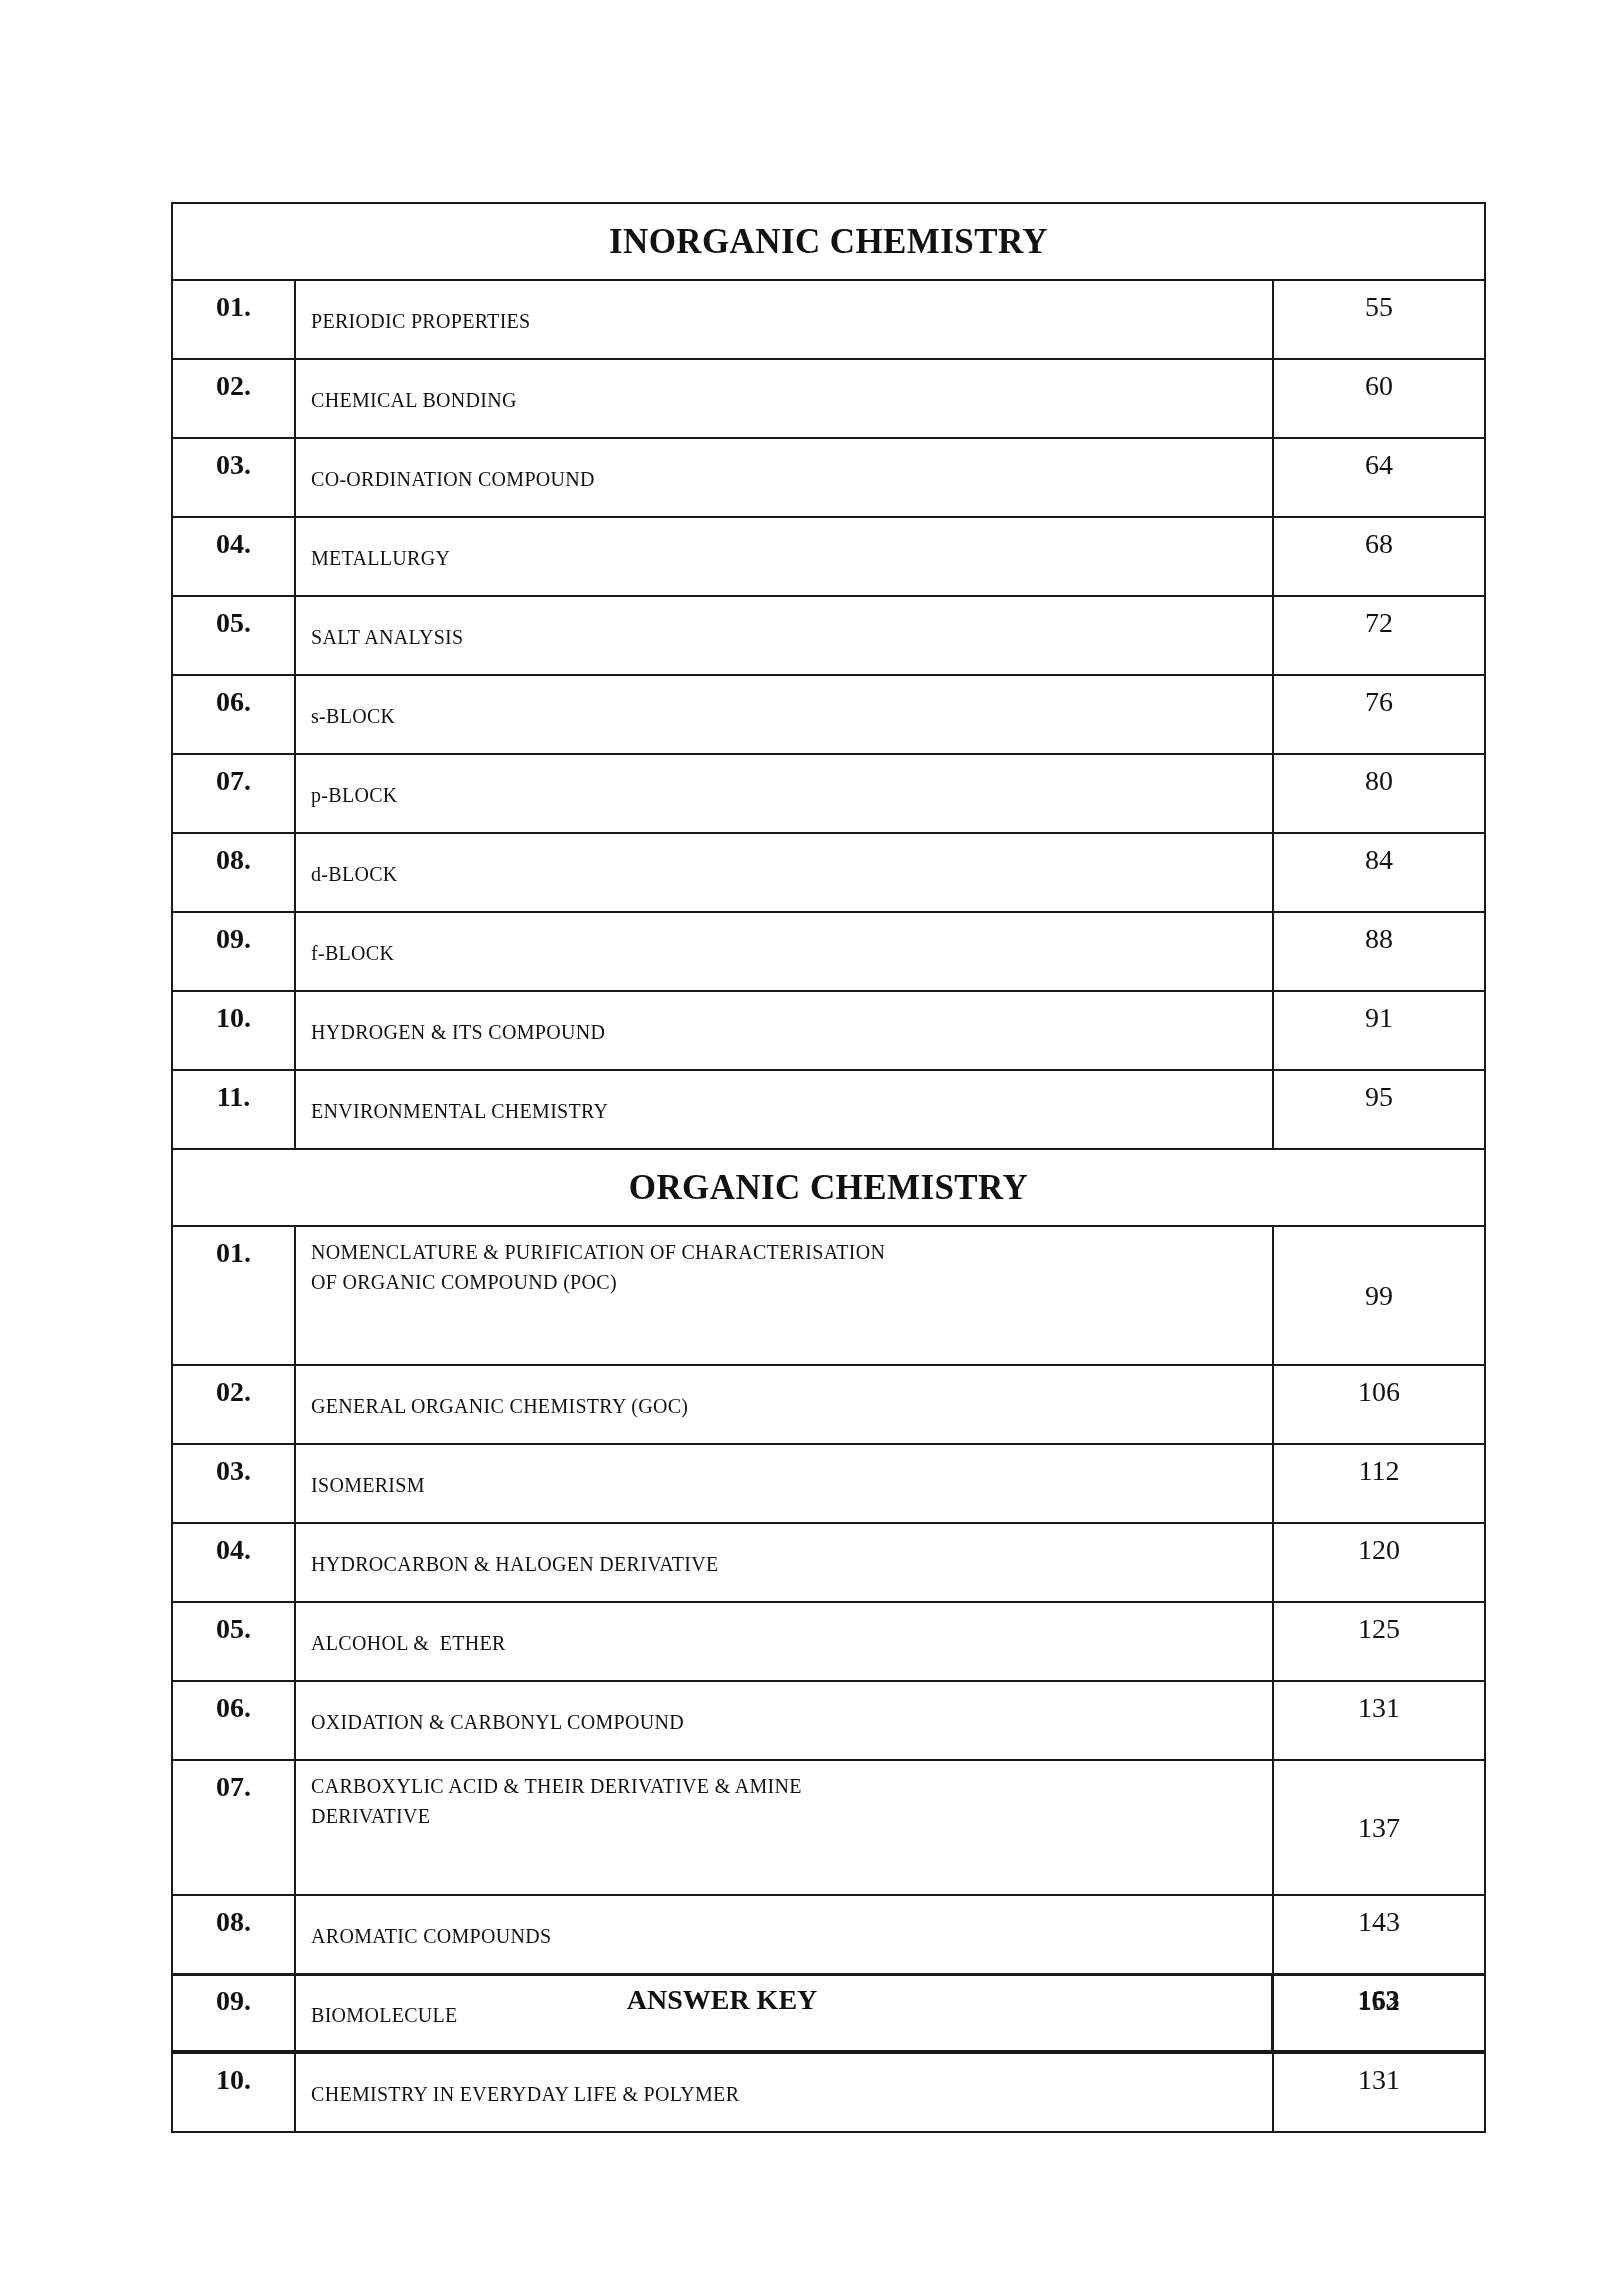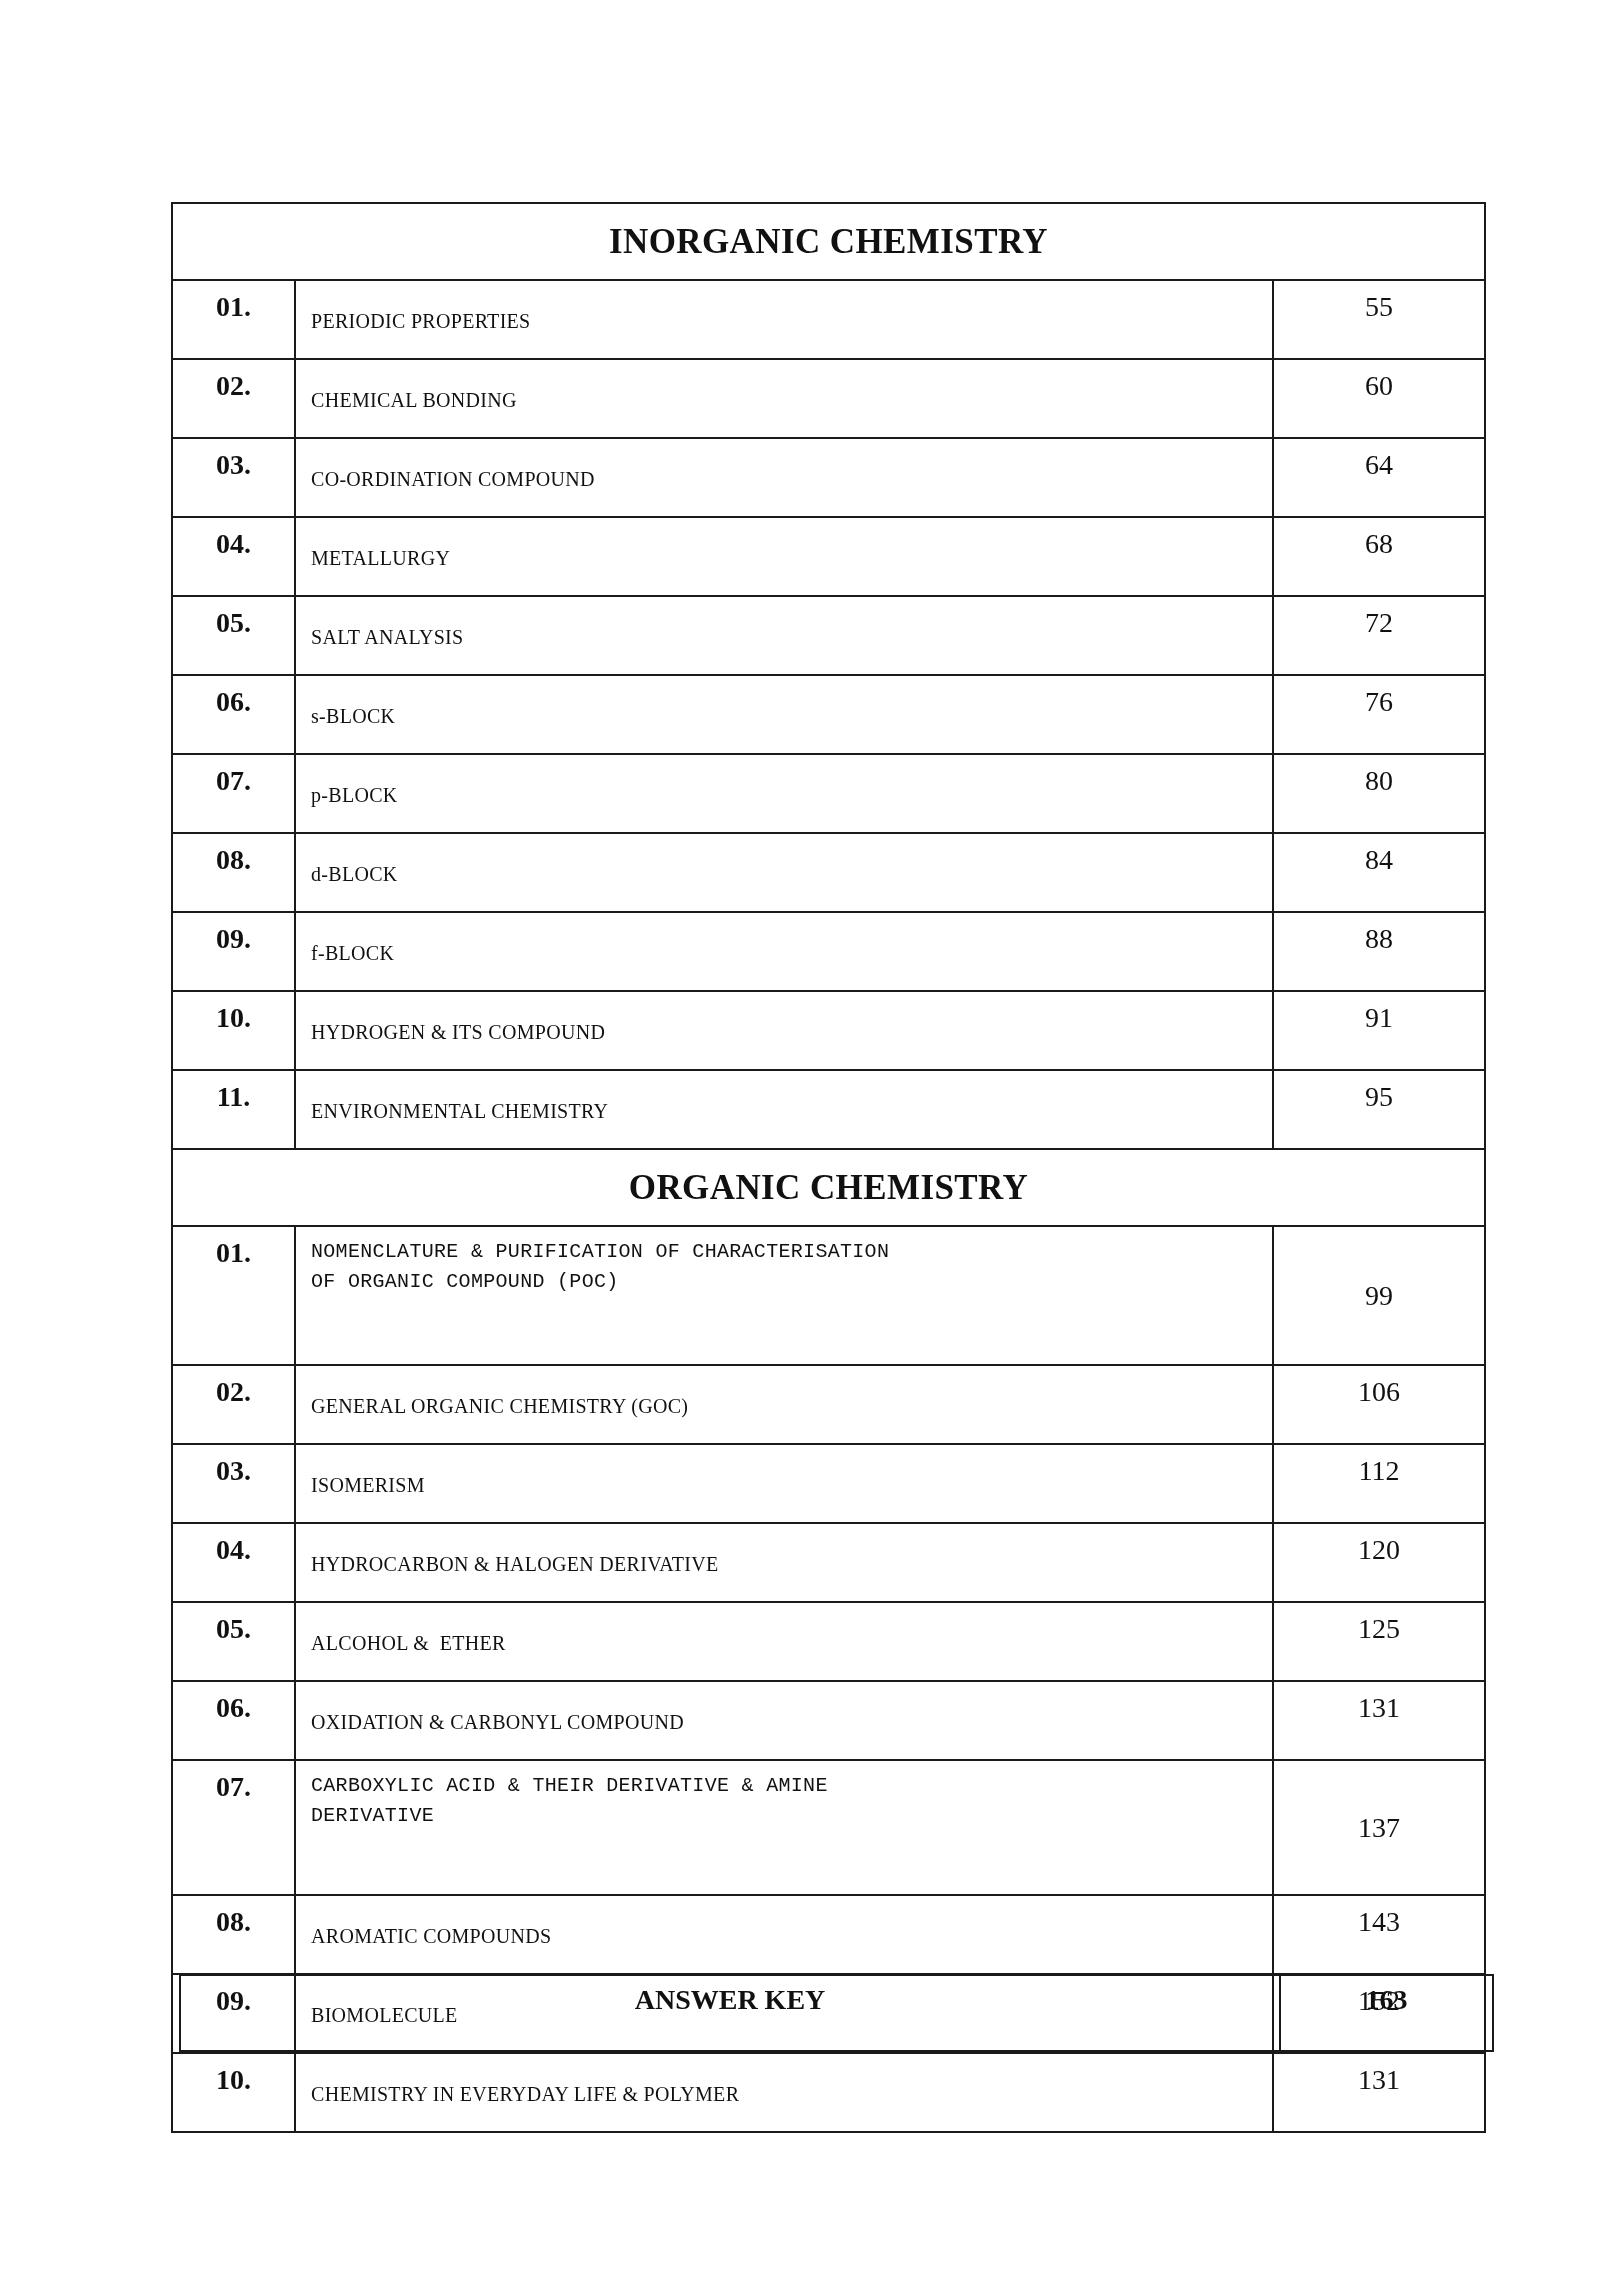--- a/index.html
+++ b/index.html
@@ -9,24 +9,24 @@
   .col-num { width: 123px; }
   .col-page { width: 212px; }
   .section-head td { height: 75px; text-align: center; vertical-align: middle;
     font-family: "Liberation Serif", "DejaVu Serif", serif; font-weight: bold; font-size: 35px; letter-spacing: 0.4px; }
   .row td { height: 67px; }
   .row.tall-1 td { height: 127px; }
   .row.tall-2 td { height: 123px; }
   .num { font-family: "Liberation Serif", serif; font-weight: bold; font-size: 28px; text-align: center; padding-top: 10px !important; }
   .title { font-family: "Liberation Serif", "DejaVu Serif", serif; font-size: 20px; padding: 10px 0 0 15px !important; line-height: 60px; letter-spacing: 0.3px; }
   .title-inner { line-height: 30px; display: block; }
-  .tall .title-inner { line-height: 60px; margin-top: -15px; font-family: Liberation Mono, monospace; }
+  .tall .title-inner { line-height: 60px; margin-top: -15px; }
   .page { font-family: "Liberation Serif", serif; font-weight: normal; font-size: 28px; text-align: center; padding-top: 10px !important; }
   .tall .page { vertical-align: middle; padding-top: 0 !important; }
-  .answer { position: absolute; left: 171px; top: 1974px; width: 1315px; border-collapse: collapse; table-layout: fixed; margin-left: 8px; }
+  .answer { position: absolute; left: 171px; top: 1974px; width: 1315px; border-collapse: collapse; table-layout: fixed; }
   .answer td { border: 2.1px solid #1a1a1a; height: 65px; font-family: "Liberation Serif", serif; font-weight: bold; font-size: 28px; text-align: center; vertical-align: top; padding-top: 8.3px; }
   .answer .ans-page { width: 209px; }
 </style>
 </head>
 <body>
 
 <table class="toc">
   <colgroup>
       <col class="col-num">
       <col>

